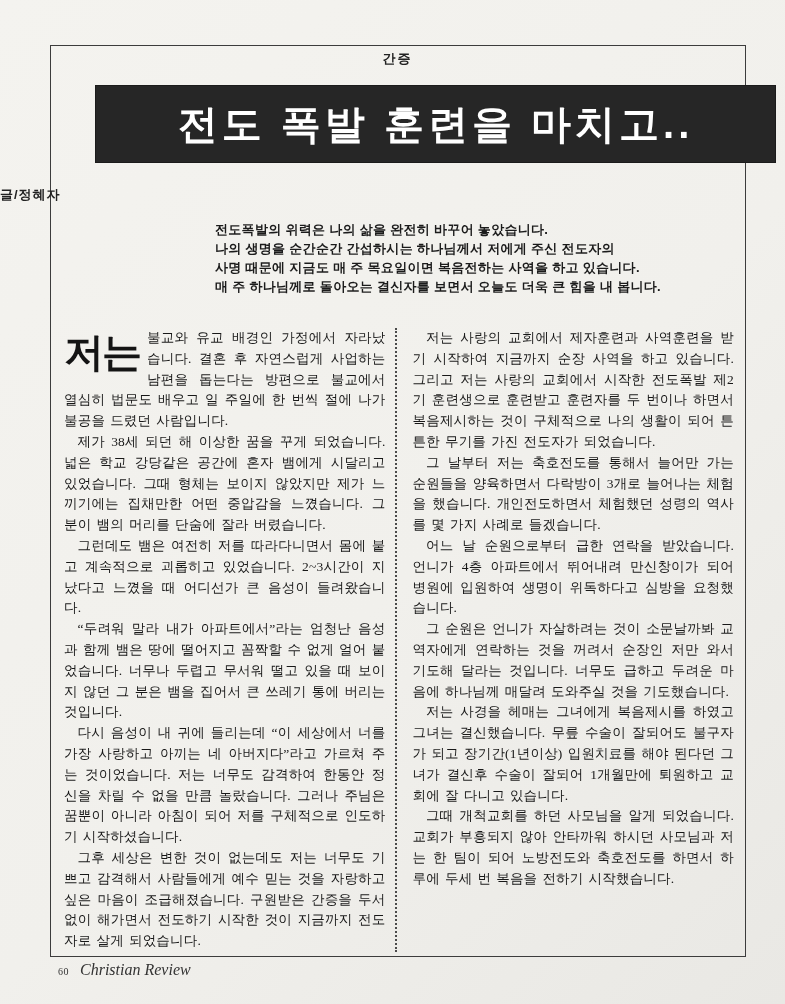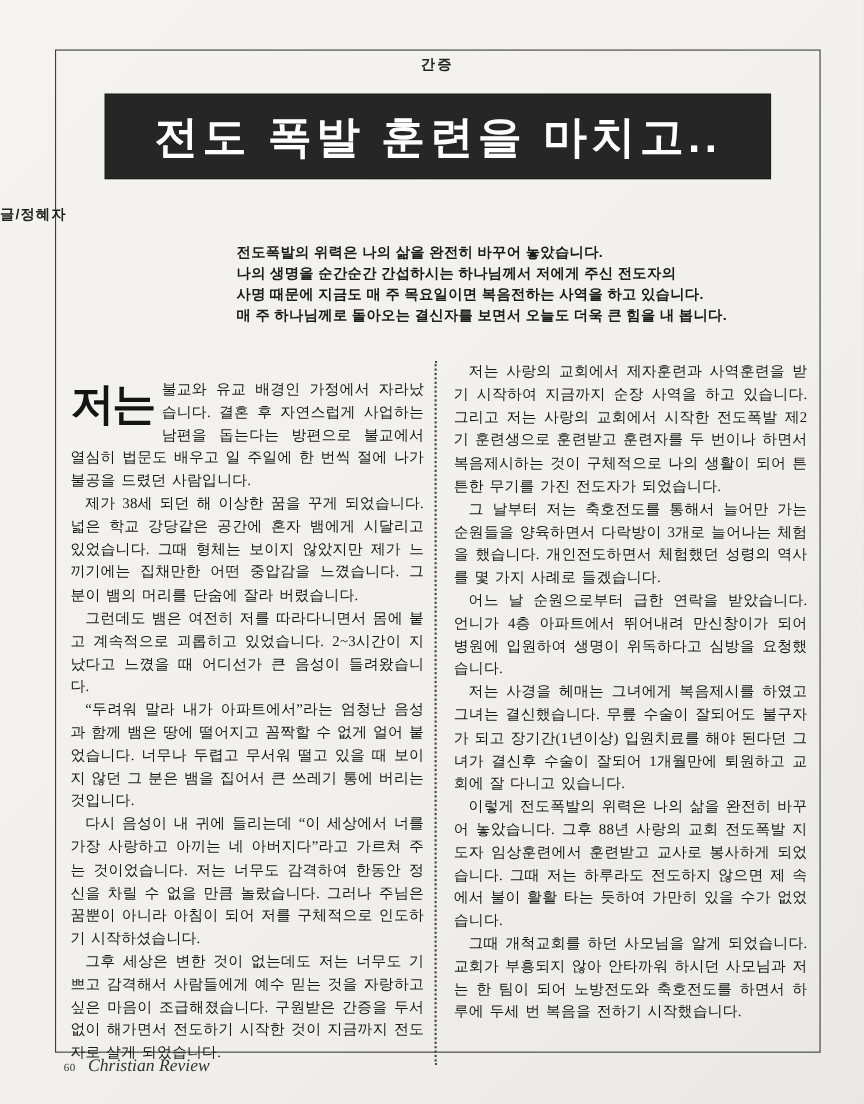--- a/index.html
+++ b/index.html
@@ -28,21 +28,21 @@
     text-align:center;
     font-family:"Liberation Sans", sans-serif;
     font-weight:bold;
     font-size:13px;
     letter-spacing:2px;
     color:#222;
   }
   .title-bar{
     position:absolute;
     left:96px;top:86px;
-    width:604px;height:76px;
+    width:679px;height:76px;
     background:#262626;
     box-shadow:0 0 0 1px #1b1b1b;
     display:flex;align-items:center;justify-content:center;
   }
   .title-bar .title{
     font-family:"Liberation Sans", sans-serif;
     font-weight:bold;
     font-size:40px;
     letter-spacing:4px;
     color:#ffffff;
@@ -84,21 +84,21 @@
     letter-spacing:0.2px;
     word-spacing:1.5px;
     color:#181818;
   }
   .col-left{padding-right:9px;}
   .col-right{
     padding-left:16px;
     border-left:2px dotted #4a4a4a;
   }
   .col p{margin:0;text-indent:1em;}
-  .col p.no-indent{text-indent:0;margin-top:16px;}
+  .col p.no-indent{text-indent:0;}
   .dropcap{
     float:left;
     font-family:"Liberation Sans", sans-serif;
     font-weight:bold;
     font-size:40px;
     line-height:42px;
     letter-spacing:-2px;
     margin:3px 7px 0 0;
     color:#141414;
   }
@@ -147,22 +147,22 @@
         <p>제가 38세 되던 해 이상한 꿈을 꾸게 되었습니다. 넓은 학교 강당같은 공간에 혼자 뱀에게 시달리고 있었습니다. 그때 형체는 보이지 않았지만 제가 느끼기에는 집채만한 어떤 중압감을 느꼈습니다. 그 분이 뱀의 머리를 단숨에 잘라 버렸습니다.</p>
         <p>그런데도 뱀은 여전히 저를 따라다니면서 몸에 붙고 계속적으로 괴롭히고 있었습니다. 2~3시간이 지났다고 느꼈을 때 어디선가 큰 음성이 들려왔습니다.</p>
         <p>“두려워 말라 내가 아파트에서”라는 엄청난 음성과 함께 뱀은 땅에 떨어지고 꼼짝할 수 없게 얼어 붙었습니다. 너무나 두렵고 무서워 떨고 있을 때 보이지 않던 그 분은 뱀을 집어서 큰 쓰레기 통에 버리는 것입니다.</p>
         <p>다시 음성이 내 귀에 들리는데 “이 세상에서 너를 가장 사랑하고 아끼는 네 아버지다”라고 가르쳐 주는 것이었습니다. 저는 너무도 감격하여 한동안 정신을 차릴 수 없을 만큼 놀랐습니다. 그러나 주님은 꿈뿐이 아니라 아침이 되어 저를 구체적으로 인도하기 시작하셨습니다.</p>
         <p>그후 세상은 변한 것이 없는데도 저는 너무도 기쁘고 감격해서 사람들에게 예수 믿는 것을 자랑하고 싶은 마음이 조급해졌습니다. 구원받은 간증을 두서없이 해가면서 전도하기 시작한 것이 지금까지 전도자로 살게 되었습니다.</p>
       </div>
     <div class="col col-right">
         <p>저는 사랑의 교회에서 제자훈련과 사역훈련을 받기 시작하여 지금까지 순장 사역을 하고 있습니다. 그리고 저는 사랑의 교회에서 시작한 전도폭발 제2기 훈련생으로 훈련받고 훈련자를 두 번이나 하면서 복음제시하는 것이 구체적으로 나의 생활이 되어 튼튼한 무기를 가진 전도자가 되었습니다.</p>
         <p>그 날부터 저는 축호전도를 통해서 늘어만 가는 순원들을 양육하면서 다락방이 3개로 늘어나는 체험을 했습니다. 개인전도하면서 체험했던 성령의 역사를 몇 가지 사례로 들겠습니다.</p>
         <p>어느 날 순원으로부터 급한 연락을 받았습니다. 언니가 4층 아파트에서 뛰어내려 만신창이가 되어 병원에 입원하여 생명이 위독하다고 심방을 요청했습니다.</p>
+        <p>그 순원은 언니가 자살하려는 것이 소문날까봐 교역자에게 연락하는 것을 꺼려서 순장인 저만 와서 기도해 달라는 것입니다. 너무도 급하고 두려운 마음에 하나님께 매달려 도와주실 것을 기도했습니다.</p>
         <p>저는 사경을 헤매는 그녀에게 복음제시를 하였고 그녀는 결신했습니다. 무릎 수술이 잘되어도 불구자가 되고 장기간(1년이상) 입원치료를 해야 된다던 그녀가 결신후 수술이 잘되어 1개월만에 퇴원하고 교회에 잘 다니고 있습니다.</p>
-        <p>이렇게 전도폭발의 위력은 나의 삶을 완전히 바꾸어 놓았습니다. 그후 88년 사랑의 교회 전도폭발 지도자 임상훈련에서 훈련받고 교사로 봉사하게 되었습니다. 그때 저는 하루라도 전도하지 않으면 제 속에서 불이 활활 타는 듯하여 가만히 있을 수가 없었습니다.</p>
         <p>그때 개척교회를 하던 사모님을 알게 되었습니다. 교회가 부흥되지 않아 안타까워 하시던 사모님과 저는 한 팀이 되어 노방전도와 축호전도를 하면서 하루에 두세 번 복음을 전하기 시작했습니다.</p>
       </div>
   </div>
 
   <div class="footer">
     <span class="page-number">60</span>
     <span class="magazine-name">Christian Review</span>
   </div>
 
 </div>

